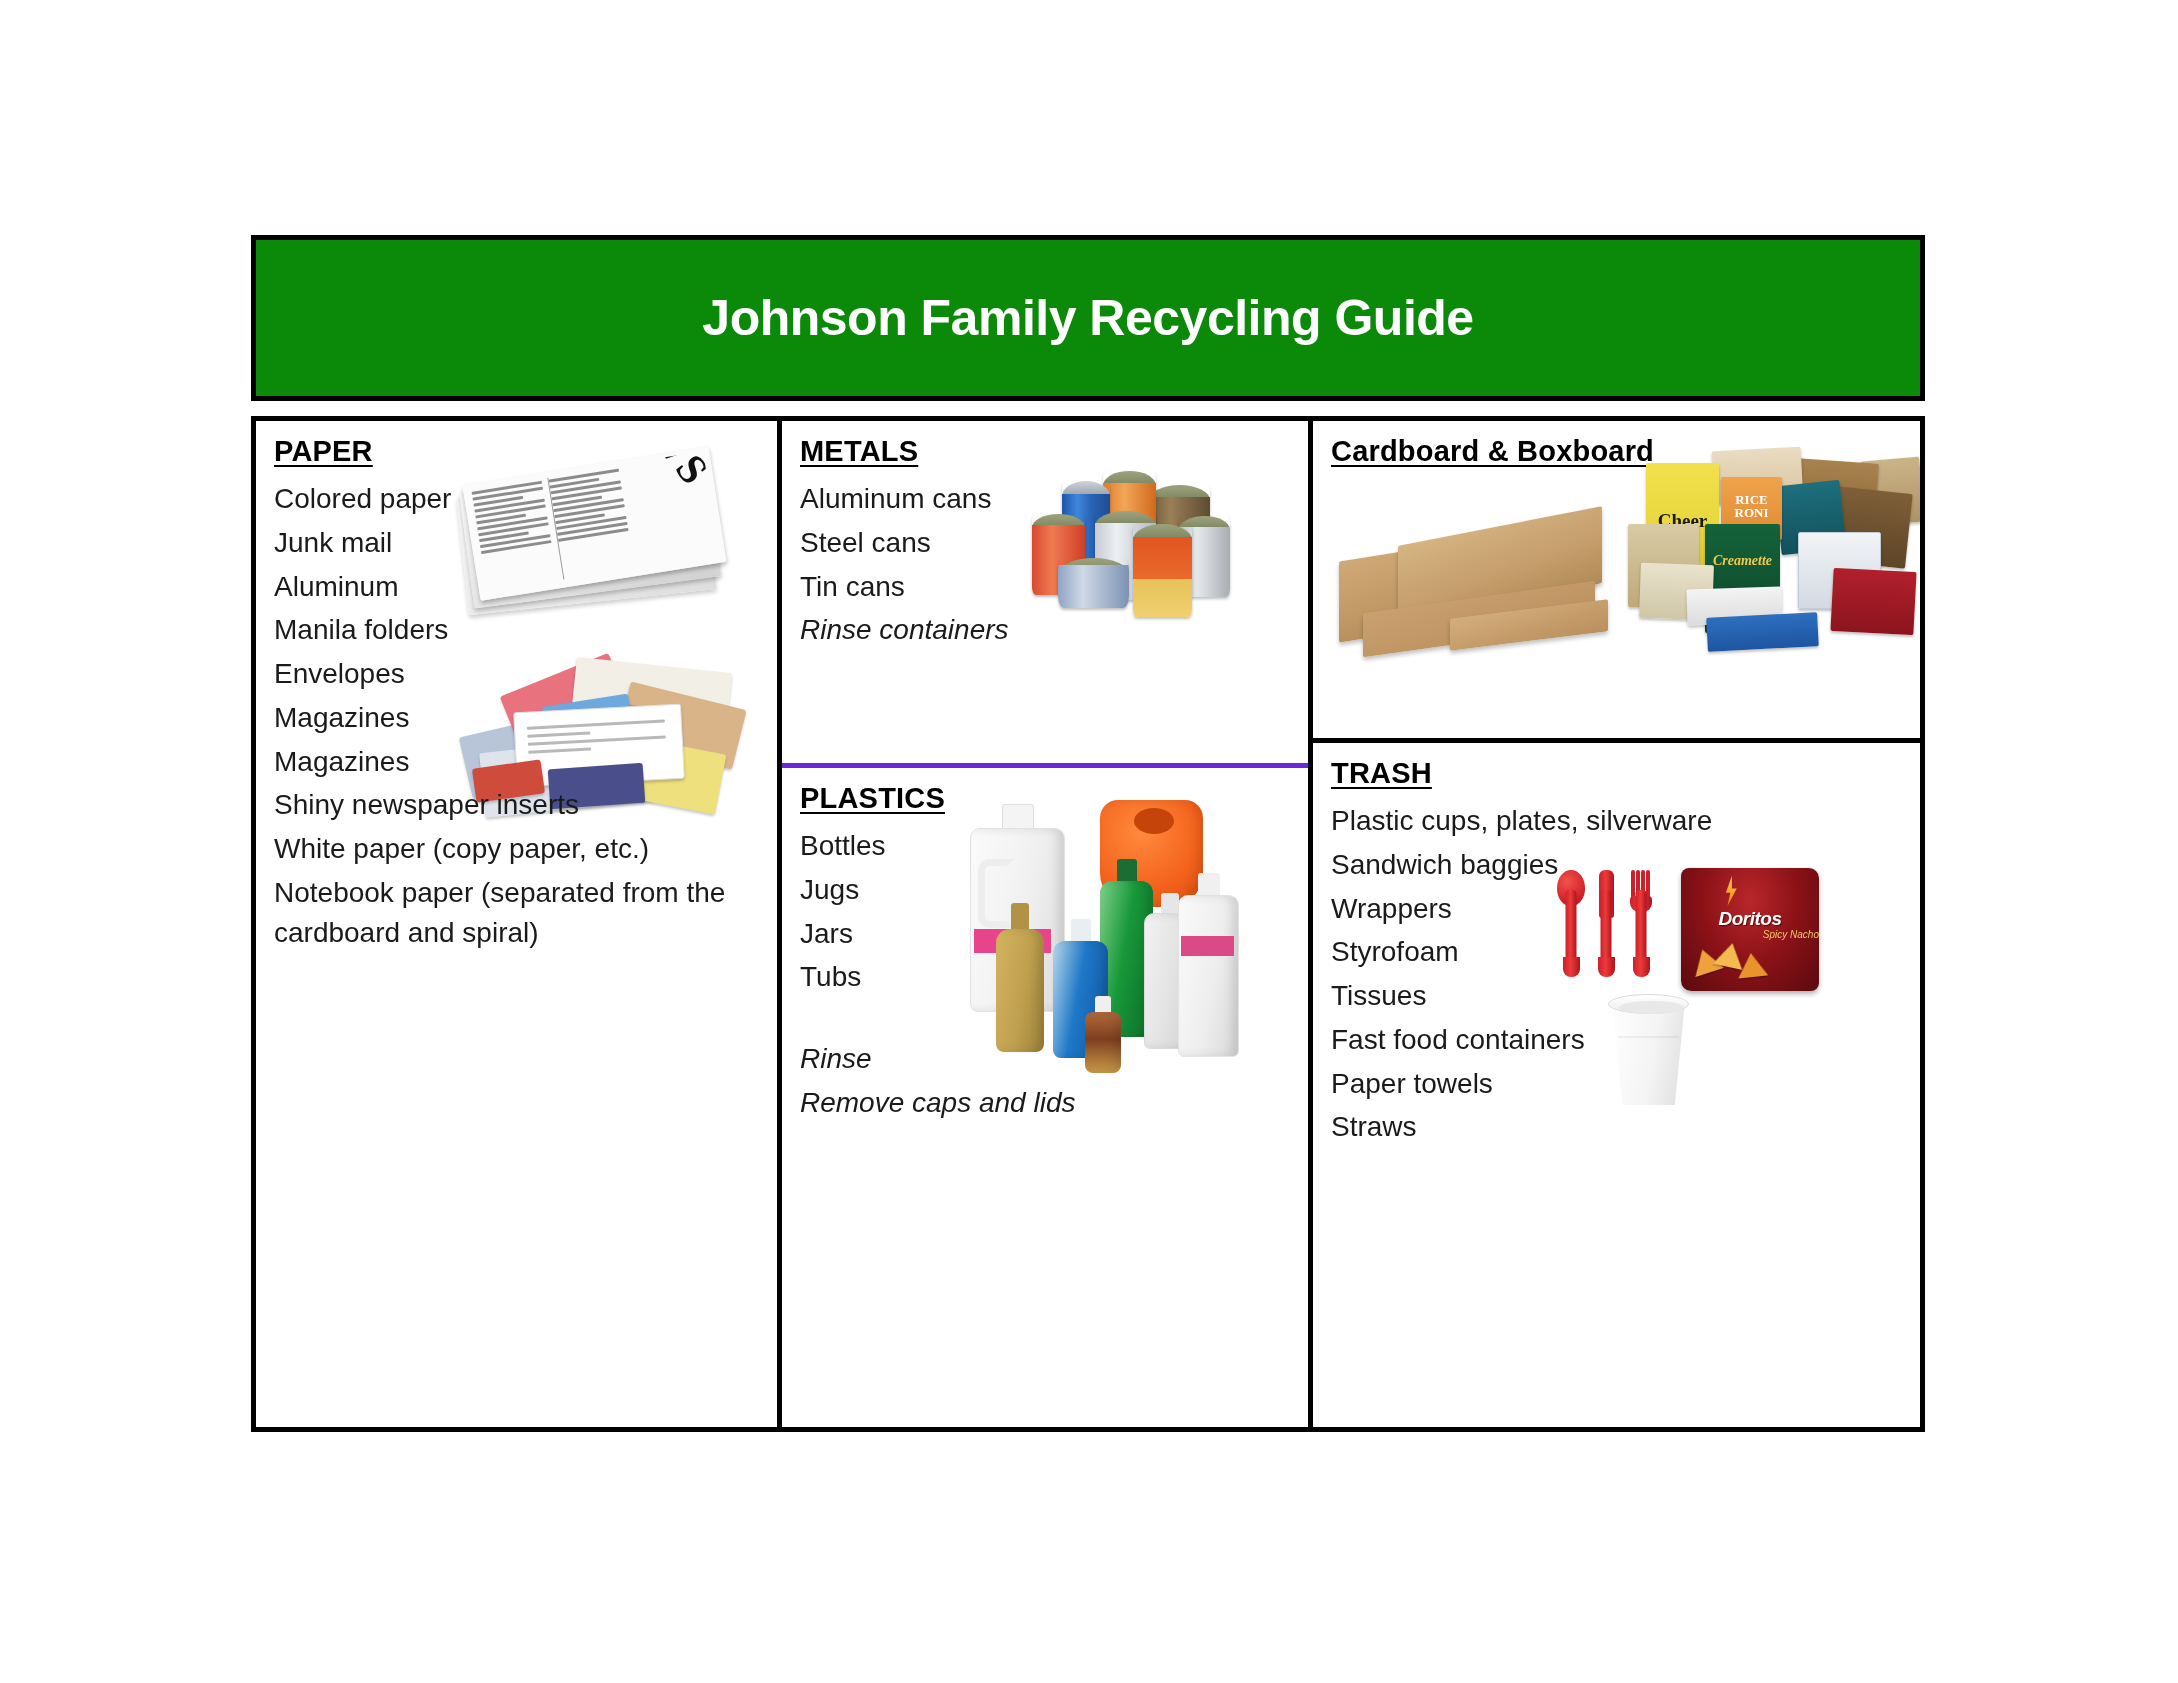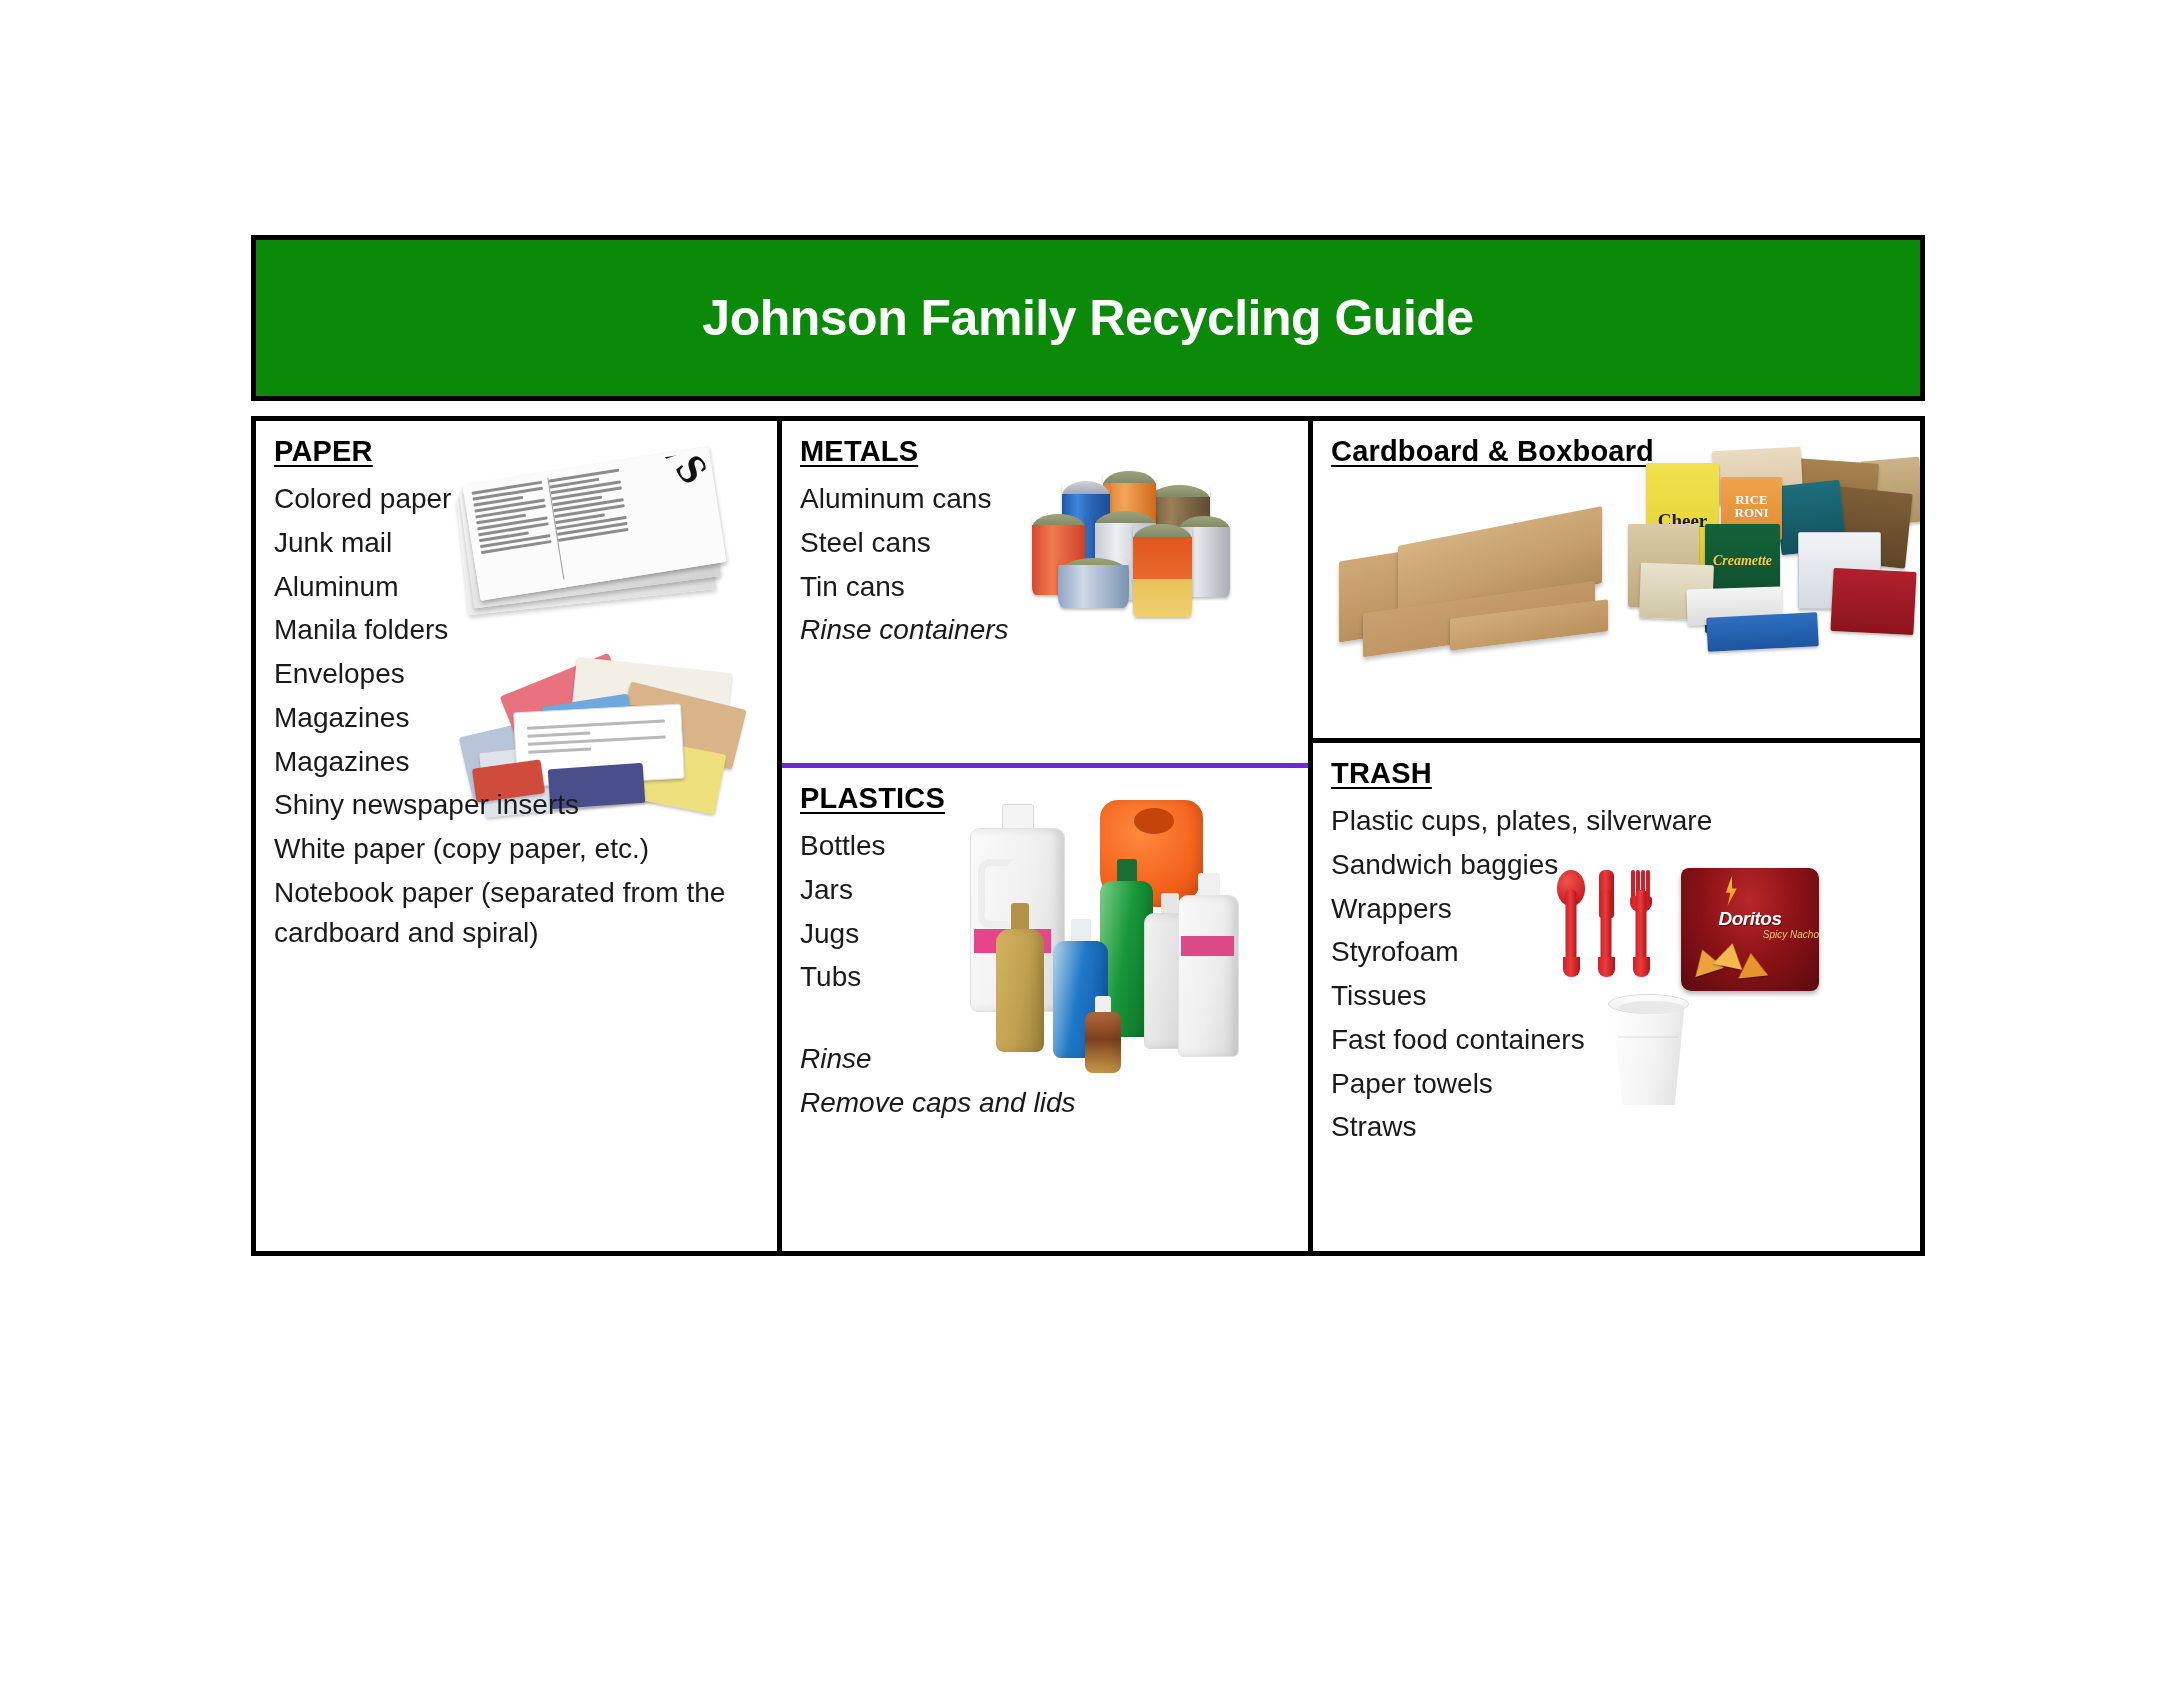--- a/index.html
+++ b/index.html
@@ -46,21 +46,21 @@
     text-align: right;
     line-height: 1.1;
   }
 
   
   #guide-table {
     position: absolute;
     left: 251px;
     top: 416px;
     width: 1674px;
-    height: 840px;
+    height: 1016px;
     box-sizing: border-box;
     border: 5px solid #000000;
     background: #ffffff;
     display: flex;
   }
 
   .col {
     position: relative;
     box-sizing: border-box;
     height: 100%;
@@ -660,22 +660,22 @@
               <div class="can-top"></div>
               <div class="can-body"></div>
             </div>
         </div>
       </div>
 
       <div class="cell cell-plastics">
         <div class="section-head">PLASTICS</div>
         <ul class="item-list">
           <li>Bottles</li>
+          <li>Jugs</li>
           <li>Jars</li>
-          <li>Jugs</li>
           <li>Tubs</li>
           <li class="spacer-line"></li>
           <li class="note">Rinse</li>
           <li class="note">Remove caps and lids</li>
         </ul>
 
         
         <div class="pic bottles">
           <div class="btl jug">
             <div class="btl-neck"></div>

